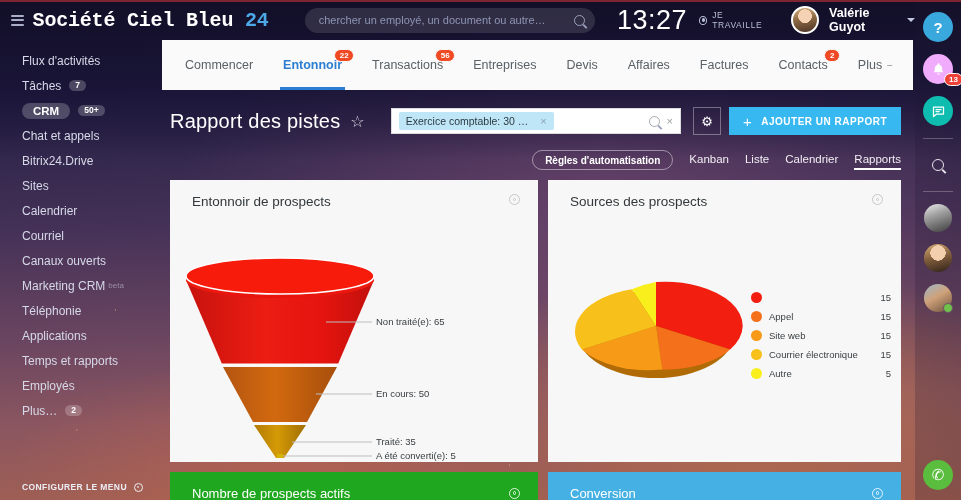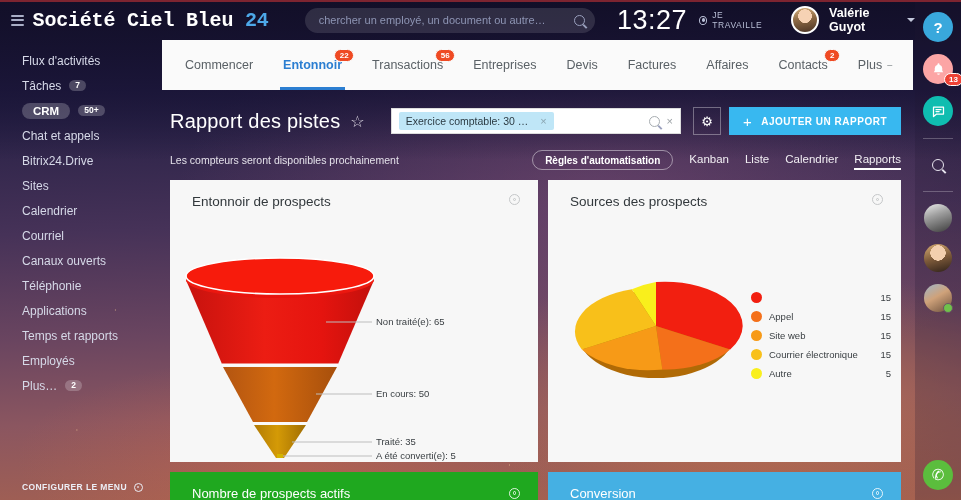--- a/index.html
+++ b/index.html
@@ -207,21 +207,21 @@
     cursor:pointer;
   }
   .cpanel .cgear::before{content:'';position:absolute;inset:2.6px;border:1px solid rgba(255,255,255,.85);border-radius:50%;}
 
   
   .rail { position:absolute; top:0; right:0; width:46px; bottom:0; z-index:40; }
   .rail::before{content:'';position:absolute;inset:0;background:rgba(30,22,48,.22);}
   .rail-inner { position:relative; display:flex; flex-direction:column; align-items:center; padding-top:12px; gap:12px; }
   .circ { width:30px;height:30px;border-radius:50%;display:flex;align-items:center;justify-content:center;cursor:pointer; position:relative;}
   .circ.help { background:#39a8dc; color:#fff; font-size:15px; font-weight:bold; }
-  .circ.bell { background:#fca5a5;justify-content:center; }
+  .circ.bell { background:#f0abfc;justify-content:center; }
   .circ.chat { background:#0fbdb0; }
   .bell-badge {
     position:absolute; right:-10px; bottom:-2px; background:#ee4236; color:#fff;
     font-size:8px; font-weight:bold; border-radius:8px; padding:1.5px 4px; line-height:1;
     border:1.5px solid #fff;
   }
   .rail-sep { width:30px; height:1px; background:rgba(255,255,255,.25); }
   .rail-search { width:30px;height:28px;display:flex;align-items:center;justify-content:center;cursor:pointer;}
   .mag2 { width:12px;height:12px;border:1.7px solid #e7e4ee;border-radius:50%;position:relative;}
   .mag2::after{content:'';position:absolute;width:1.7px;height:5px;background:#e7e4ee;right:-2px;bottom:-4px;transform:rotate(-45deg);}
@@ -297,20 +297,24 @@
         <div class="sb-item">
           <span class="sb-lbl">Calendrier</span>
         </div>
         <div class="sb-item">
           <span class="sb-lbl">Courriel</span>
         </div>
         <div class="sb-item">
           <span class="sb-lbl">Canaux ouverts</span>
         </div>
         <div class="sb-item">
+          <span class="sb-lbl">Marketing CRM</span>
+          <span class="beta">beta</span>
+        </div>
+        <div class="sb-item">
           <span class="sb-lbl">Téléphonie</span>
         </div>
         <div class="sb-item">
           <span class="sb-lbl">Applications</span>
         </div>
         <div class="sb-item">
           <span class="sb-lbl">Temps et rapports</span>
         </div>
         <div class="sb-item">
           <span class="sb-lbl">Employés</span>
@@ -341,24 +345,24 @@
             <span>Transactions</span>
             <span class="tab-badge">56</span>
           </div>
           <div class="tab">
             <span>Entreprises</span>
           </div>
           <div class="tab">
             <span>Devis</span>
           </div>
           <div class="tab">
+            <span>Affaires</span>
+          </div>
+          <div class="tab">
             <span>Factures</span>
-          </div>
-          <div class="tab">
-            <span>Affaires</span>
           </div>
           <div class="tab">
             <span>Contacts</span>
             <span class="tab-badge">2</span>
           </div>
           <div class="tab">
             <span>Plus</span>
             <span class="chev">–</span>
           </div>
         </div>
@@ -378,21 +382,20 @@
         </div>
       </div>
       <div class="gear-btn">⚙</div>
       <div class="add-btn">
         <span class="plus">+</span>
         <span>AJOUTER UN RAPPORT</span>
       </div>
     </div>
 
     <div class="subbar">
-      <div class="subnote">Les compteurs seront disponibles prochainement</div>
       <div class="subnav">
         <div class="autorule">Règles d'automatisation</div>
         <div id="view-list" style="display:flex;align-items:center;gap:16px;">
             <div class="subnav-item">Kanban</div>
             <div class="subnav-item">Liste</div>
             <div class="subnav-item">Calendrier</div>
             <div class="subnav-item active">Rapports</div>
           </div>
       </div>
     </div>

